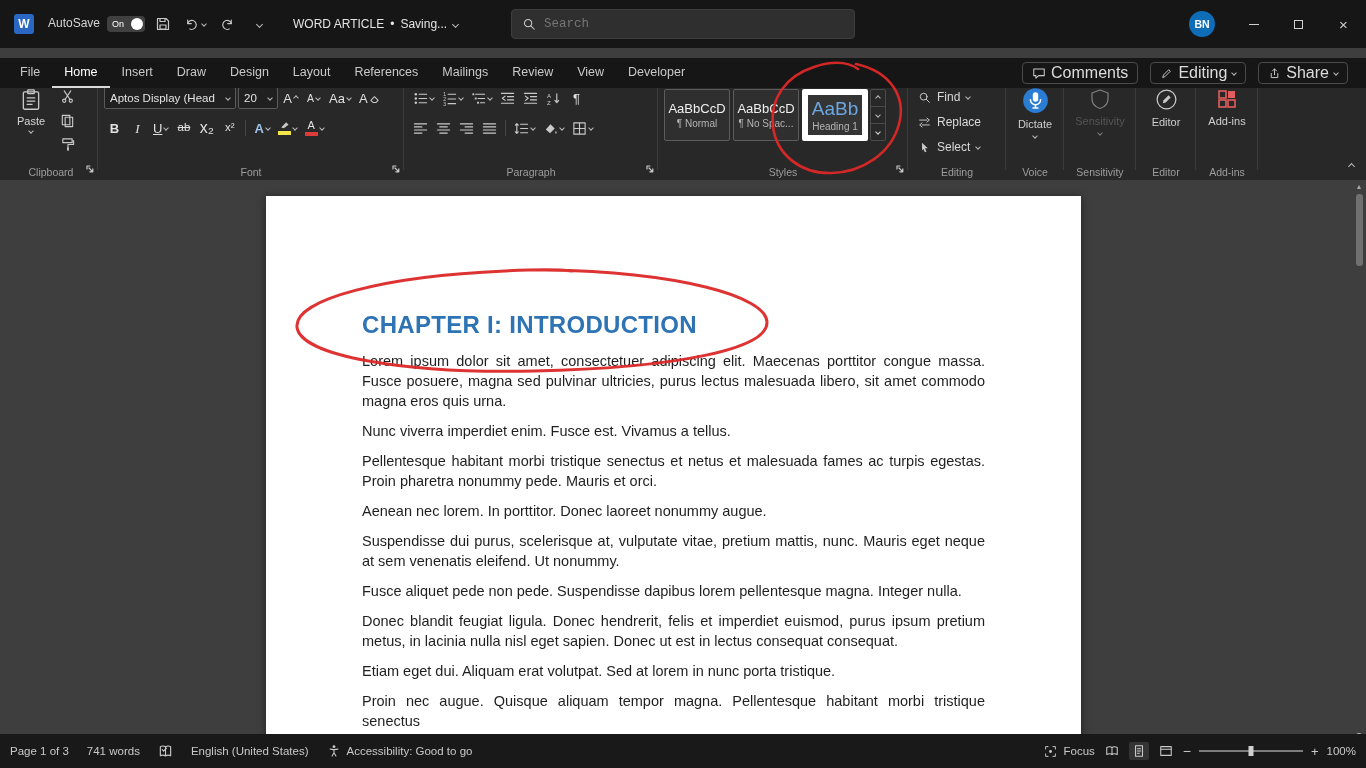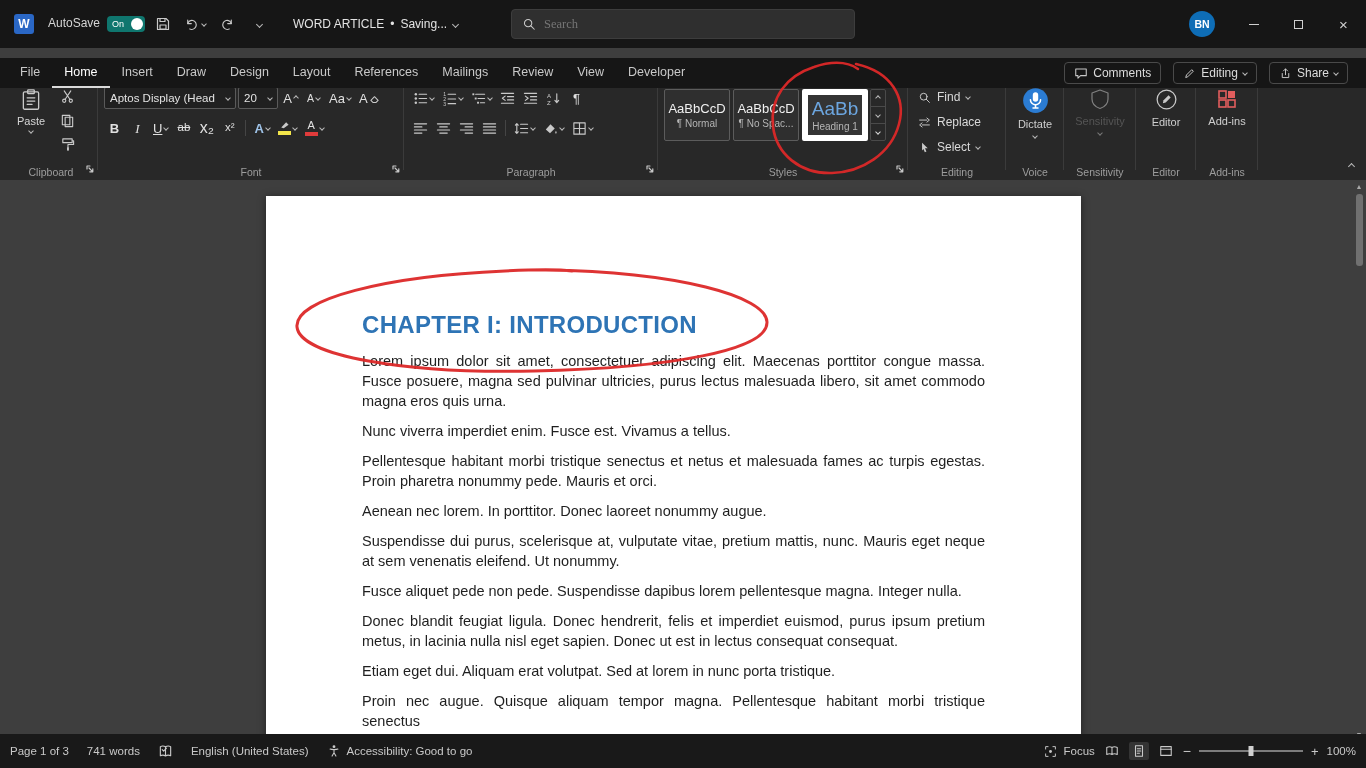--- a/index.html
+++ b/index.html
@@ -6,39 +6,39 @@
   html,body{width:1366px;height:768px}
   body{position:relative;overflow:hidden;background:#3e3e3e;font-family:"Liberation Sans",sans-serif}
   svg.i *{stroke:#c9c9c9;fill:none;stroke-width:1.2;stroke-linecap:round;stroke-linejoin:round}
   svg.i text{fill:#c9c9c9;stroke:none}
   svg.i .f{fill:#c9c9c9;stroke:none}
 
   
   .titlebar{position:absolute;top:0;left:0;width:100%;height:48px;background:#161616;display:flex;align-items:center;padding-left:14px;color:#d9d9d9;z-index:5}
   .word-logo{width:20px;height:20px;border-radius:3px;background:#2a67c5;color:#fff;font-size:12px;font-weight:700;display:flex;align-items:center;justify-content:center;flex:none}
   .autosave{display:flex;align-items:flex-start;gap:7px;margin-left:14px;font-size:12px;color:#d5d5d5}
-  .toggle{width:38px;height:16px;border-radius:4px;background:#0f766e;position:relative;display:flex;align-items:center;flex:none}
+  .toggle{width:38px;height:16px;border-radius:4px;background:#404040;position:relative;display:flex;align-items:center;flex:none}
   .toggle .on{font-size:9px;color:#fff;margin-left:5px}
   .toggle .knob{position:absolute;right:2px;width:12px;height:12px;border-radius:50%;background:#fff}
   .tbtn{height:30px;min-width:28px;display:flex;align-items:center;justify-content:center;gap:3px;color:#cfcfcf;border-radius:4px;margin-left:4px}
   .doc-title{display:flex;align-items:center;gap:6px;margin-left:20px;font-size:12px;color:#e3e3e3;white-space:nowrap}
   .search{position:absolute;left:50%;top:9px;transform:translateX(-50%);width:344px;height:30px;background:#2f2f2f;border:1px solid #3d3d3d;border-radius:4px;display:flex;align-items:center;padding:0 10px;gap:8px;color:#9e9e9e}
-  .search input{flex:1;background:transparent;border:0;outline:none;color:#eab308;font-size:12.5px;font-family:Liberation Serif, serif}
+  .search input{flex:1;background:transparent;border:0;outline:none;color:#eab308;font-size:12.5px;font-family:Liberation Mono, monospace}
   .tb-right{margin-left:auto;display:flex;align-items:center;height:100%}
   .avatar{width:26px;height:26px;border-radius:50%;background:#0e6db6;color:#fff;font-size:10.5px;font-weight:700;display:flex;align-items:center;justify-content:center;margin-right:16px}
   .winbtn{width:45px;height:100%;display:flex;align-items:center;justify-content:center;color:#cfcfcf;font-size:15px}
   .min-glyph{width:10px;height:1px;background:#cfcfcf}
   .max-glyph{width:9px;height:9px;border:1px solid #cfcfcf}
 
   
   .menubar{position:absolute;top:58px;left:0;width:100%;height:30px;background:#161616;display:flex;align-items:center;padding:0 8px;z-index:5}
   .tab{padding:0 12px;height:30px;line-height:28px;font-size:12.5px;color:#c9c9c9}
   .tab.active{color:#fff;border-bottom:2px solid #dadada}
   .mb-right{margin-left:auto;display:flex;gap:12px;align-items:center;padding-right:10px}
-  .mbtn{display:flex;align-items:center;gap:5px;height:22px;padding:0 9px;border:1px solid #4a4a4a;border-radius:4px;font-size:12px;color:#dcdcdc}
+  .mbtn{display:flex;align-items:center;gap:5px;height:22px;padding:0 9px;border:1px solid #4a4a4a;border-radius:4px;font-size:16px;color:#dcdcdc}
 
   
   .ribbon{position:absolute;top:78px;left:0;width:100%;height:102px;background:#282828;display:flex;padding-left:4px;z-index:4}
   .rgroup{position:relative;height:100%;padding:5px 6px 16px;flex:none}
   .rgroup::after{content:"";position:absolute;right:0;top:10px;bottom:10px;width:1px;background:#3b3b3b}
   .glabel{position:absolute;bottom:2px;left:0;right:0;text-align:center;font-size:10.5px;color:#9d9d9d}
   .launcher{position:absolute;right:4px;bottom:3px}
   .frow{display:flex;align-items:center;gap:2px;margin-top:4px}
   .rbtn{height:22px;min-width:21px;padding:0 3px;display:flex;align-items:center;justify-content:center;gap:2px;border-radius:3px;color:#d6d6d6;font-size:12.5px}
   .combo{height:22px;background:#202020;border:1px solid #5a5a5a;border-radius:2px;display:flex;align-items:center;padding:0 5px;gap:4px;font-size:11.5px;color:#e2e2e2;white-space:nowrap;overflow:hidden}

